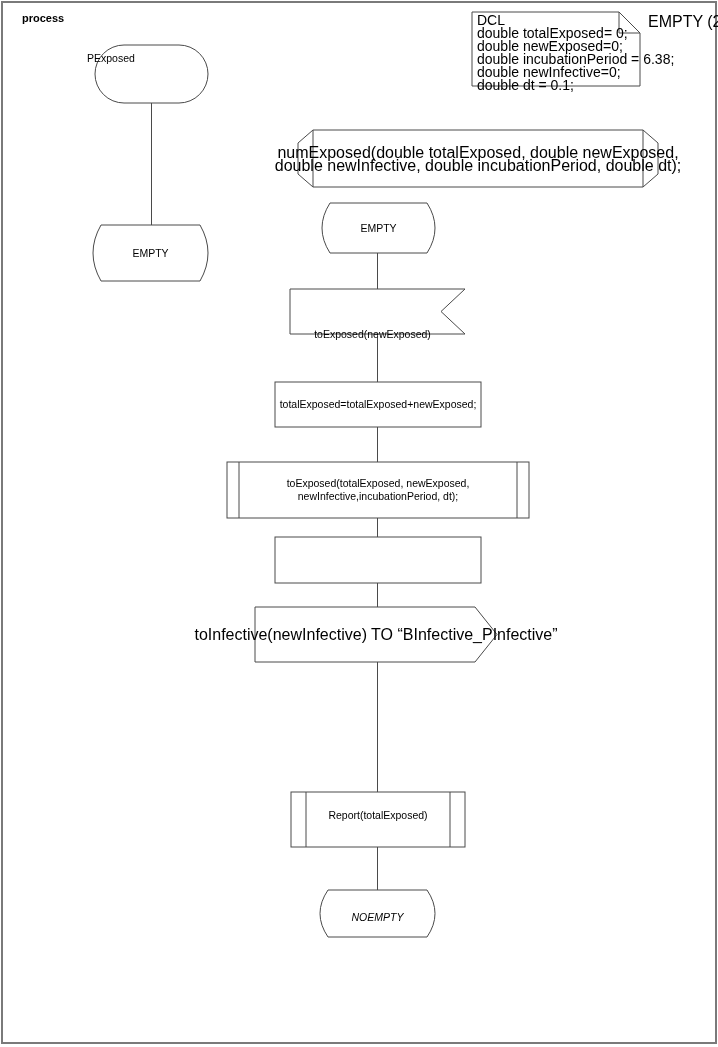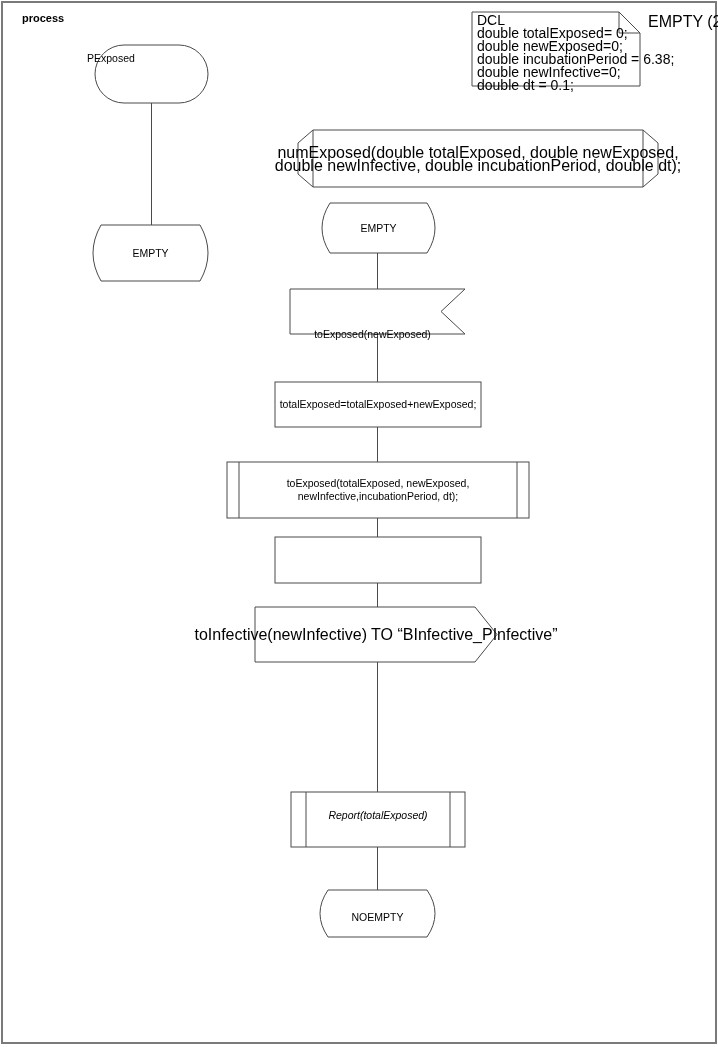--- a/index.html
+++ b/index.html
@@ -106,17 +106,17 @@
   <div class="lbl" style="left:290px; top:289px; width:165px; height:45px;margin-top:23px;">toExposed(newExposed)</div>
 
   <div class="lbl" style="left:275px; top:382px; width:206px; height:45px;">totalExposed=totalExposed+newExposed;</div>
 
   <div class="lbl" style="left:239px; top:462px; width:278px; height:56px;">toExposed(totalExposed, newExposed,
 newInfective,incubationPeriod, dt);</div>
 
 
   <div class="lbl small" style="left:253px; top:607px; width:246px; height:55px;">toInfective(newInfective) TO “BInfective_PInfective”</div>
 
-  <div class="lbl" style="left:291px; top:792px; width:174px; height:46px;font-style:italic;">Report(totalExposed)</div>
+  <div class="lbl" style="left:291px; top:792px; width:174px; height:46px;">Report(totalExposed)</div>
 
-  <div class="lbl" style="left:320px; top:890px; width:115px; height:55px;">NOEMPTY</div>
+  <div class="lbl" style="left:320px; top:890px; width:115px; height:55px;font-style:italic;">NOEMPTY</div>
 
 </div>
 
 </body></html>

